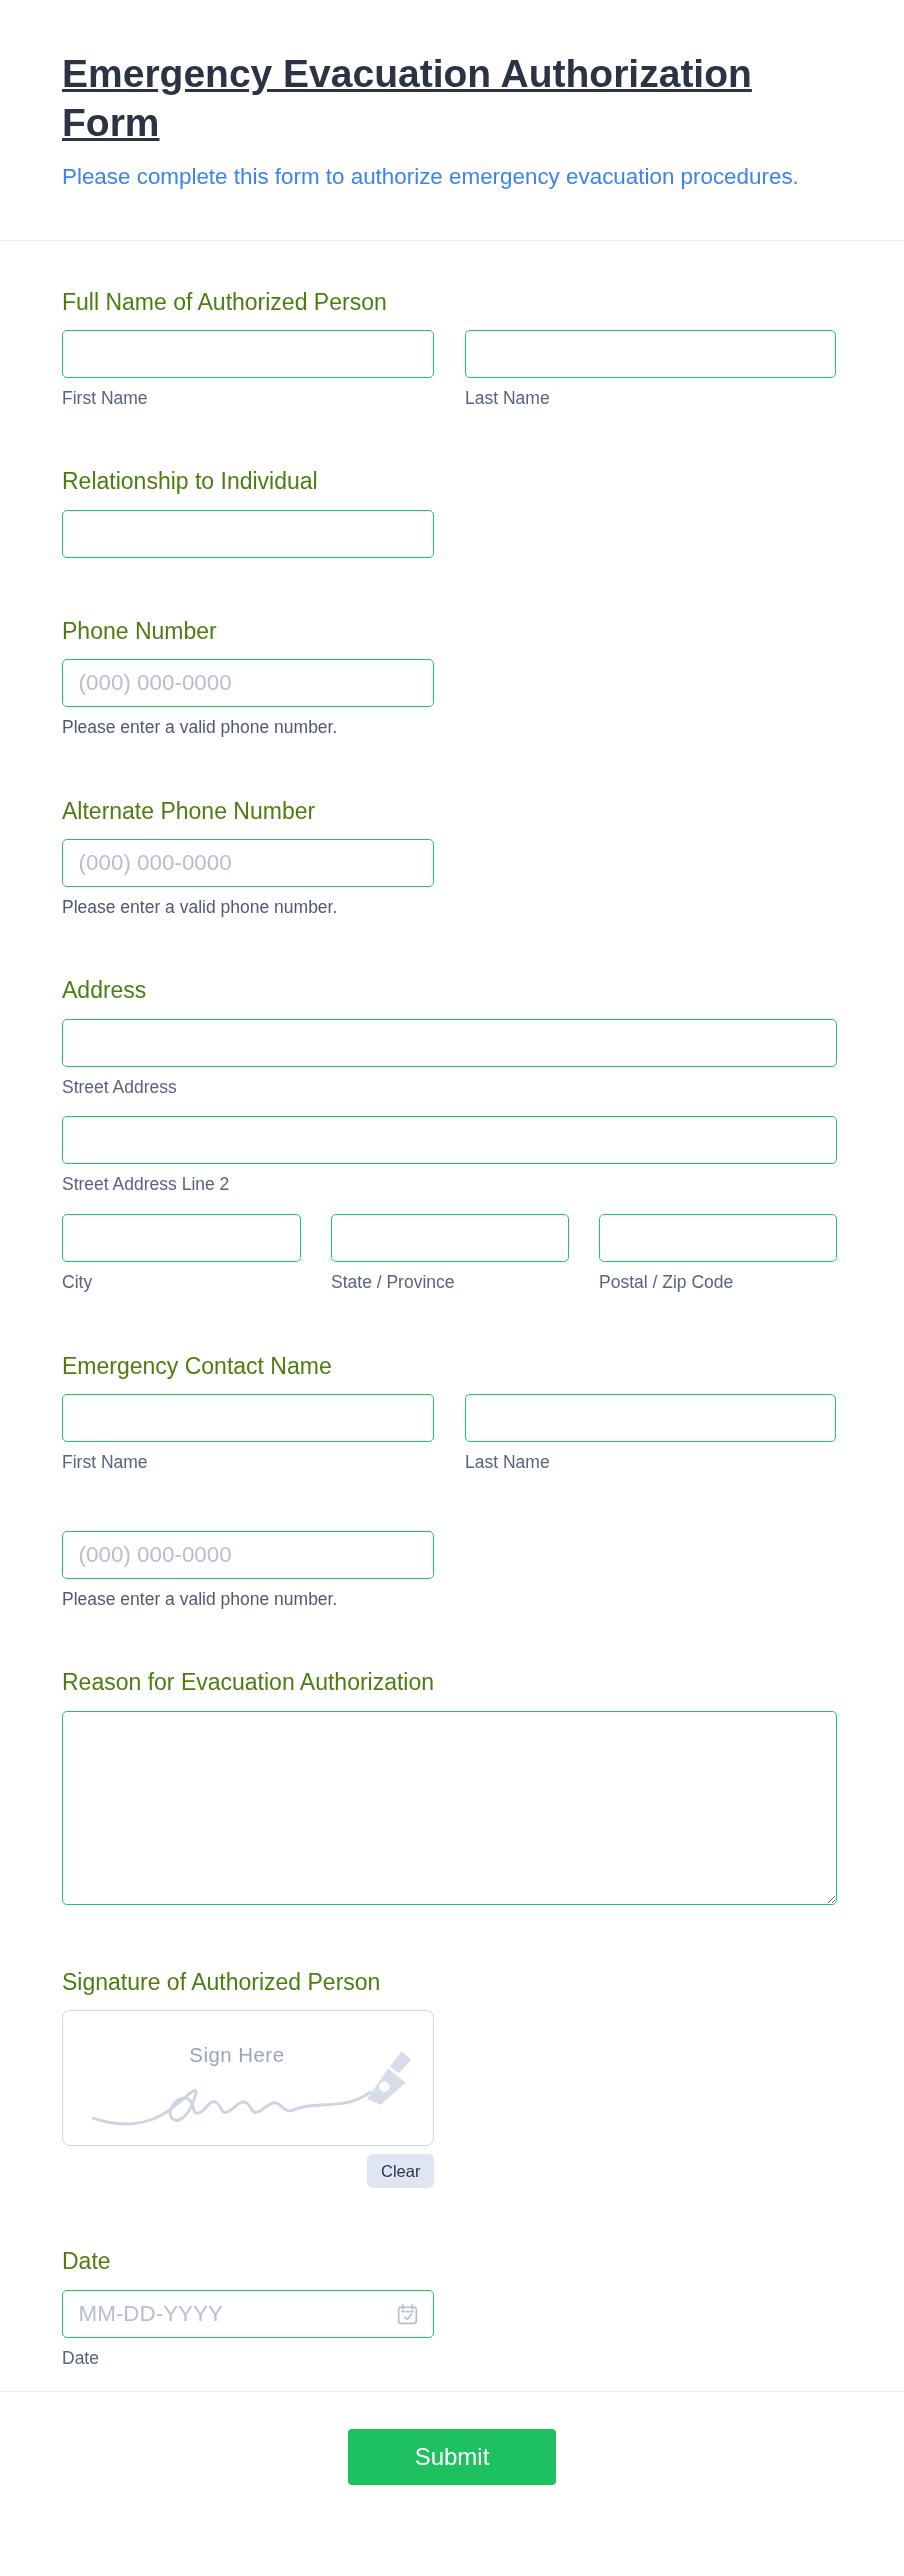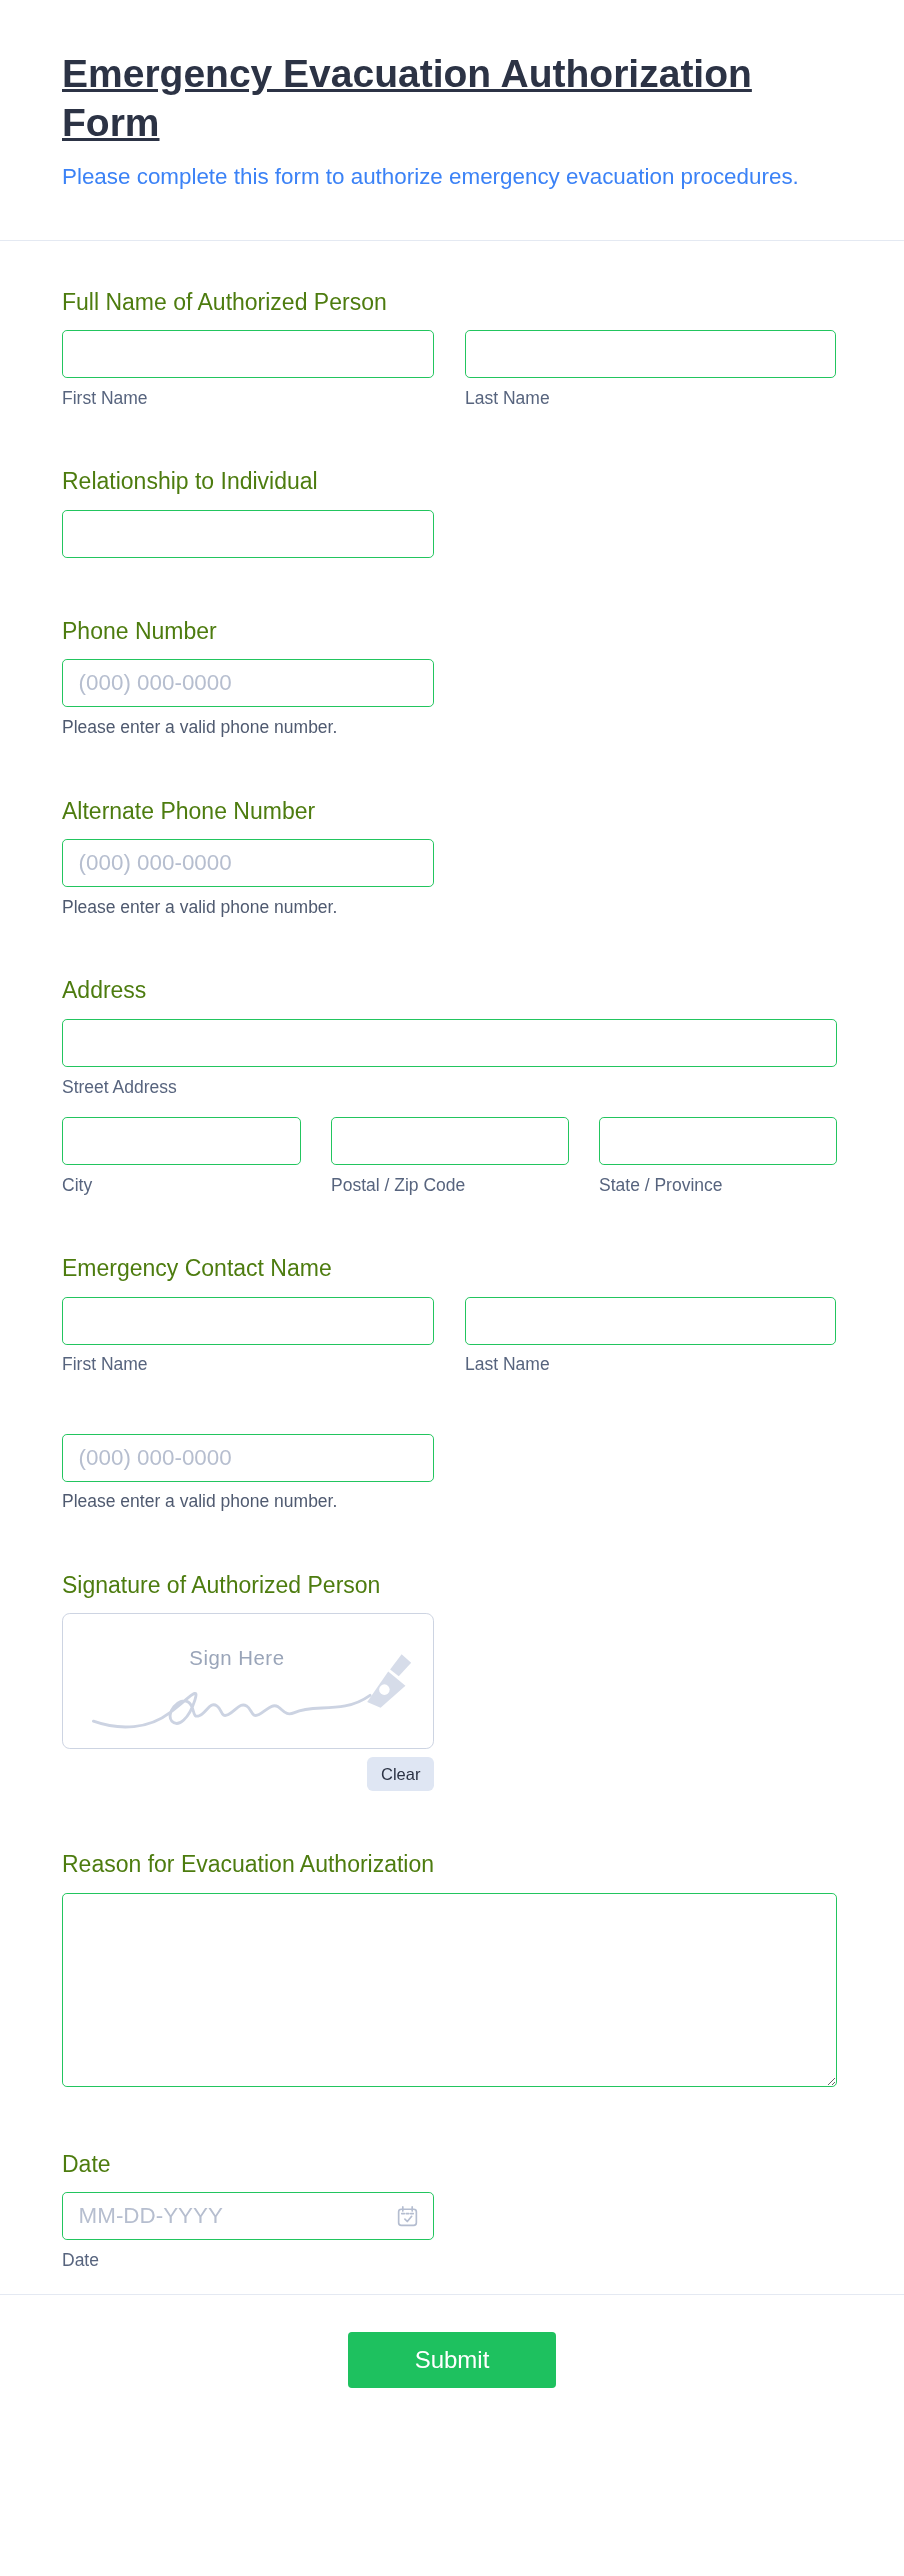--- a/index.html
+++ b/index.html
@@ -206,33 +206,37 @@
   </section>
 
   <section class="q-block">
     <label class="q-label">Address</label>
 
     <div class="row-full">
       <input type="text" class="text-input" style="">
       <span class="sublabel">Street Address</span>
     </div>
 
+    <div class="row-full sub-row">
+      <input type="text" class="text-input" style="">
+      <span class="sublabel">Street Address Line 2</span>
+    </div>
 
     <div class="row-thirds sub-row-last">
       <div>
         <input type="text" class="text-input" style="">
         <span class="sublabel">City</span>
       </div>
       <div>
         <input type="text" class="text-input" style="">
+        <span class="sublabel">State / Province</span>
+      </div>
+      <div>
+        <input type="text" class="text-input" style="">
         <span class="sublabel">Postal / Zip Code</span>
-      </div>
-      <div>
-        <input type="text" class="text-input" style="">
-        <span class="sublabel">State / Province</span>
       </div>
     </div>
   </section>
 
   <section class="q-block">
     <label class="q-label">Emergency Contact Name</label>
     <div class="row-half">
       <div>
         <input type="text" class="text-input" style="">
         <span class="sublabel">First Name</span>
@@ -242,20 +246,27 @@
         <span class="sublabel">Last Name</span>
       </div>
     </div>
   </section>
 
   <section class="q-block">
     <div class="input-wrap">
       <input type="text" class="text-input" placeholder="(000) 000-0000" style="">
     </div>
     <span class="hint">Please enter a valid phone number.</span>
+  </section>
+
+  <section class="q-block">
+    <label class="q-label">Reason for Evacuation Authorization</label>
+    <div class="row-full">
+      <textarea class="text-area" style=""></textarea>
+    </div>
   </section>
 
   <section class="q-block">
     <label class="q-label">Signature of Authorized Person</label>
     <div class="sig-box">
       <svg class="sig-art" viewBox="0 0 383 140">
         <path d="M30 112 C 58 122, 88 120, 110 103 C 130 88, 141 74, 136 90
                  C 130 109, 119 119, 112 112 C 105 104, 119 86, 129 92
                  C 137 97, 132 110, 141 106 C 149 102, 152 91, 159 96
                  C 165 100, 163 109, 171 105 C 179 101, 183 92, 190 96
@@ -268,27 +279,20 @@
           <circle cx="334" cy="79" r="5.5" fill="#ffffff"></circle>
         </g>
       </svg>
       <span class="sign-here">Sign Here</span>
     </div>
     <div class="sig-actions">
       <button type="button" class="clear-btn">Clear</button>
     </div>
   </section>
 
-  <section class="q-block">
-    <label class="q-label">Reason for Evacuation Authorization</label>
-    <div class="row-full">
-      <textarea class="text-area" style=""></textarea>
-    </div>
-  </section>
-
   <section class="q-block" style="margin-bottom:0;">
     <label class="q-label">Date</label>
     <div class="input-wrap">
       <input type="text" class="text-input" placeholder="MM-DD-YYYY" style="">
       <svg class="calendar-icon" viewBox="0 0 24 24" fill="none" stroke="#b4bdd0" stroke-width="1.6" stroke-linecap="round" stroke-linejoin="round">
         <rect x="3.5" y="5" width="17" height="15.5" rx="2.5"></rect>
         <line x1="7.5" y1="2.8" x2="7.5" y2="6.8"></line>
         <line x1="16.5" y1="2.8" x2="16.5" y2="6.8"></line>
         <line x1="6.5" y1="9.3" x2="9" y2="9.3"></line>
         <line x1="10.8" y1="9.3" x2="13.3" y2="9.3"></line>

